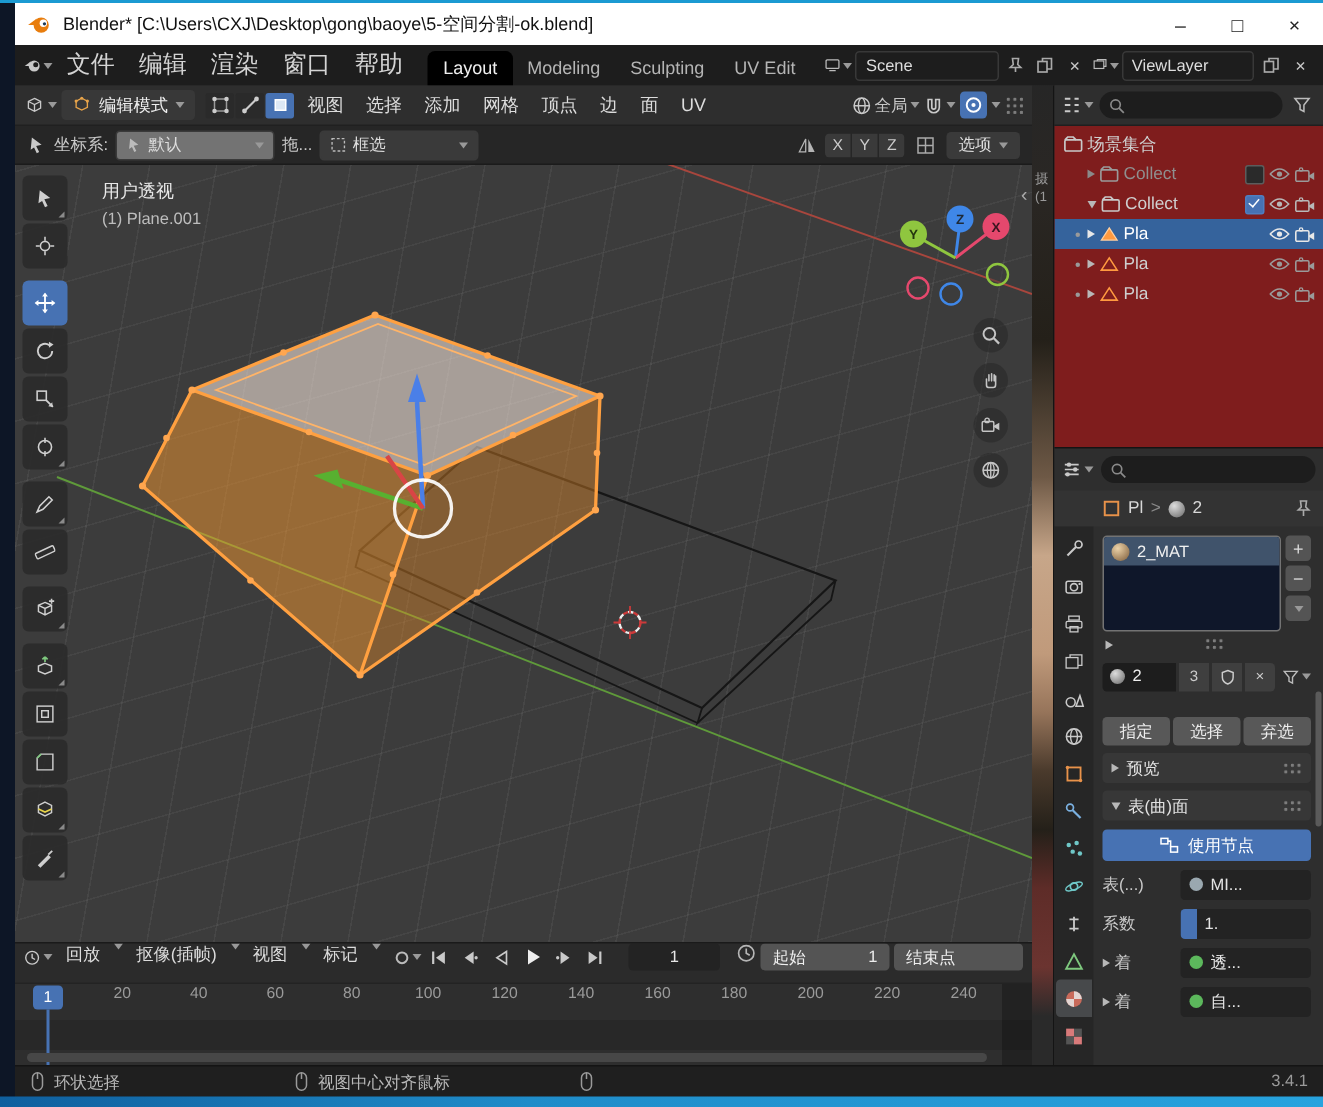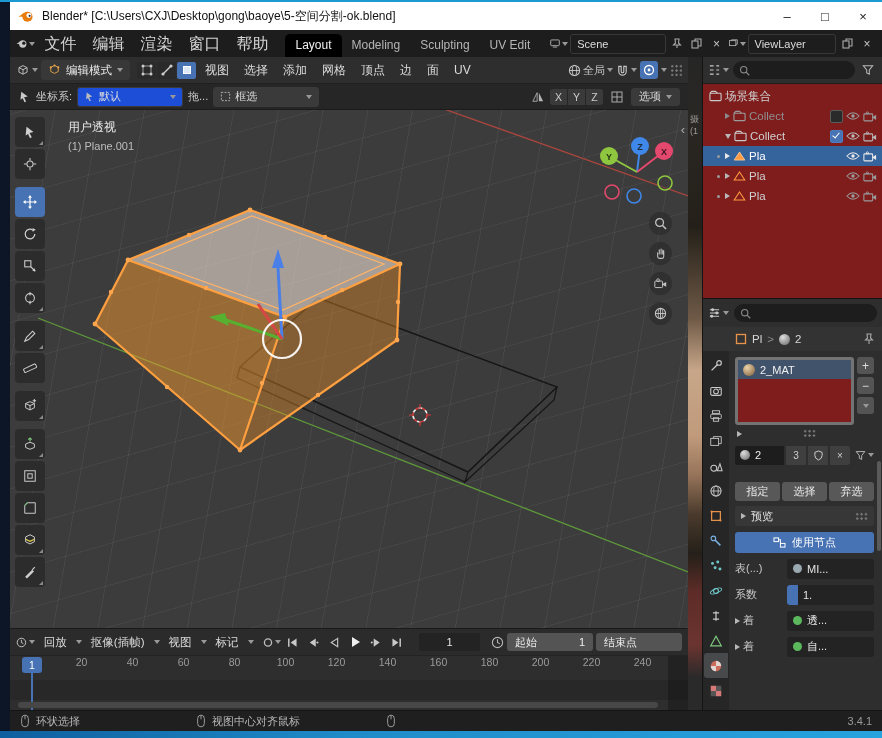--- a/index.html
+++ b/index.html
@@ -56,21 +56,21 @@
   .toolbar{position:absolute;left:5px;top:7px;width:32px;display:flex;flex-direction:column;gap:2px}
   .tool{width:30px;height:30px;background:rgba(44,44,44,0.94);border-radius:4px;display:flex;align-items:center;justify-content:center;color:#cfcfcf;position:relative}
   .tool.active{background:#4772b3;color:#fff}
   .tool.sub::after{content:"";position:absolute;right:2px;bottom:2px;border-left:4px solid transparent;border-bottom:4px solid #8a8a8a}
   .tool.gap{margin-top:6px}
   .navgizmo{position:absolute;top:22px;right:12px;width:76px;height:76px}
   .viewtools{position:absolute;top:102px;right:16px;display:flex;flex-direction:column;gap:7px}
   .vt{width:23px;height:23px;border-radius:50%;background:rgba(38,38,38,0.55);display:flex;align-items:center;justify-content:center;color:#c4c4c4}
   .vp-chev{position:absolute;top:12px;right:3px;color:#aaa;font-size:13px}
   
-  .tl-header{height:26px;background:#2b2b2b;border-top:1px solid #1a1a1a;display:flex;align-items:center;padding:0 6px;gap:3px;flex:none;overflow:hidden}
+  .tl-header{height:26px;background:#2b2b2b;border-top:1px solid #1a1a1a;display:flex;align-items:flex-start;padding:0 6px;gap:3px;flex:none;overflow:hidden}
   .tl-ruler{height:54px;background:#2e2e2e;position:relative;flex:none;border-top:1px solid #232323;overflow:hidden}
   .ticks{position:absolute;left:46px;top:0;display:flex}
   .tick{width:51px;text-align:center;font-size:10.5px;color:#9a9a9a}
   .tl-dark{position:absolute;left:658px;right:0;top:0;bottom:0;background:rgba(0,0,0,0.25)}
   .tl-sub{position:absolute;left:0;right:0;top:24px;bottom:10px;background:rgba(0,0,0,0.12)}
   .tl-scroll{position:absolute;left:8px;bottom:2px;height:6px;width:640px;background:#474747;border-radius:3px}
   .playhead-badge{position:absolute;left:12px;top:1px;width:20px;height:16px;background:#4772b3;color:#fff;font-size:10.5px;display:flex;align-items:center;justify-content:center;border-radius:3px}
   .playhead-line{position:absolute;left:21px;top:17px;bottom:0;width:2px;background:#4772b3}
   .frame-field{width:68px;height:18px;background:#232323;border-radius:3px;display:flex;align-items:center;justify-content:center;color:#e6e6e6;font-size:11px}
   .se-field{height:18px;background:#545454;border-radius:3px;display:flex;align-items:center;gap:8px;padding:0 8px;font-size:11px;color:#eee;white-space:nowrap}
@@ -90,21 +90,21 @@
   
   .props{flex:1;display:flex;flex-direction:column;border-top:1px solid #141414;min-height:0;background:#2e2e2e}
   .pheader{height:28px;display:flex;align-items:center;gap:5px;padding:0 5px;flex:none}
   .bcrumb{height:24px;display:flex;align-items:center;gap:5px;padding:0 8px 0 32px;flex:none;font-size:11.5px;color:#d8d8d8;background:#333}
   .pbody{flex:1;display:flex;min-height:0}
   .ptabs{width:26px;flex:none;background:#262626;display:flex;flex-direction:column;align-items:center;padding-top:2px}
   .ptab{width:24px;height:25px;display:flex;align-items:center;justify-content:center;border-radius:3px 0 0 3px}
   .ptab.active{background:#47494b}
   .pcontent{flex:1;padding:6px 8px 6px 6px;min-width:0;position:relative}
   .slotbox{display:flex;gap:3px}
-  .slotlist{flex:1;background:#7f1d1d;border:3px solid #737373;border-radius:3px;height:62px;overflow:hidden}
+  .slotlist{flex:1;background:#0f172a;border:1px solid #737373;border-radius:3px;height:62px;overflow:hidden}
   .slotrow{height:19px;background:#40536b;display:flex;align-items:center;gap:5px;padding:0 5px;font-size:11px;color:#f0f0f0}
   .slotside{width:17px;display:flex;flex-direction:column;gap:3px}
   .sbtn{width:17px;height:17px;background:#545454;border-radius:3px;display:flex;align-items:center;justify-content:center;color:#ddd;font-size:12px;line-height:1}
   .listfoot{height:13px;display:flex;align-items:center;gap:4px;margin-top:2px;padding:0 2px}
   .sphere{width:12px;height:12px;border-radius:50%;background:radial-gradient(circle at 35% 30%,#ecd2a8,#7a5a38);flex:none}
   .sphere.gray{background:radial-gradient(circle at 35% 30%,#ddd,#666)}
   .dbrow{display:flex;align-items:center;gap:2px;margin-top:5px;height:20px}
   .dbname{flex:1;height:19px;background:#1d1d1d;border-radius:3px 0 0 3px;display:flex;align-items:center;gap:5px;padding:0 5px;font-size:11px;color:#eee;min-width:0}
   .dbbtn{height:19px;min-width:16px;background:#3f3f3f;display:flex;align-items:center;justify-content:center;color:#ccc;font-size:10px;padding:0 2px}
   .actions{display:flex;gap:2px;margin-top:17px}
@@ -281,21 +281,21 @@
         </span>
         <span class="cd"></span>
         <span class="dots" style="height:12px;width:12px"></span>
       </div>
 
       <div class="tools-row">
         <svg width="13" height="13" viewBox="0 0 16 16">
             <path d="M4 2 L12 8 L7.5 9 L10 14 L8 15 L5.8 10.2 L3 12 Z" fill="#c9c9c9"></path>
           </svg>
         <span>坐标系:</span>
-        <span class="dd-field" style="width:92px;background:#1d4ed8;border-color:#3a3a3a">
+        <span class="dd-field" style="width:92px;background:#737373;border-color:#3a3a3a">
           <svg width="11" height="11" viewBox="0 0 16 16">
               <path d="M4 2 L12 8 L7.5 9 L10 14 L8 15 L5.8 10.2 L3 12 Z" fill="#bbb"></path>
             </svg>
           <span>默认</span>
           <span class="cd" style="margin-left:auto"></span>
         </span>
         <span>拖...</span>
         <span class="dd-field" style="width:92px;background:#3a3a3a;border-color:#3a3a3a">
           <svg width="11" height="11" viewBox="0 0 12 12">
               <rect x="1.5" y="1.5" width="9" height="9" fill="none" stroke="#bbb" stroke-dasharray="2 1.5"></rect>
@@ -913,20 +913,25 @@
               <span class="btn">选择</span>
               <span class="btn">弃选</span>
             </div>
 
             <div class="section">
               <span class="tr"></span>
               <span>预览</span>
               <span class="dots" style="margin-left:auto"></span>
             </div>
 
+            <div class="section">
+              <span class="td"></span>
+              <span>表(曲)面</span>
+              <span class="dots" style="margin-left:auto"></span>
+            </div>
 
             <div class="btn-blue">
               <svg width="13" height="11" viewBox="0 0 14 12">
                   <rect x="1" y="1" width="5" height="4" fill="none" stroke="#fff" stroke-width="1.1"></rect>
                   <rect x="8" y="7" width="5" height="4" fill="none" stroke="#fff" stroke-width="1.1"></rect>
                   <path d="M6 3 H8 V7" fill="none" stroke="#fff" stroke-width="1.1"></path>
                 </svg>
               <span>使用节点</span>
             </div>
 

